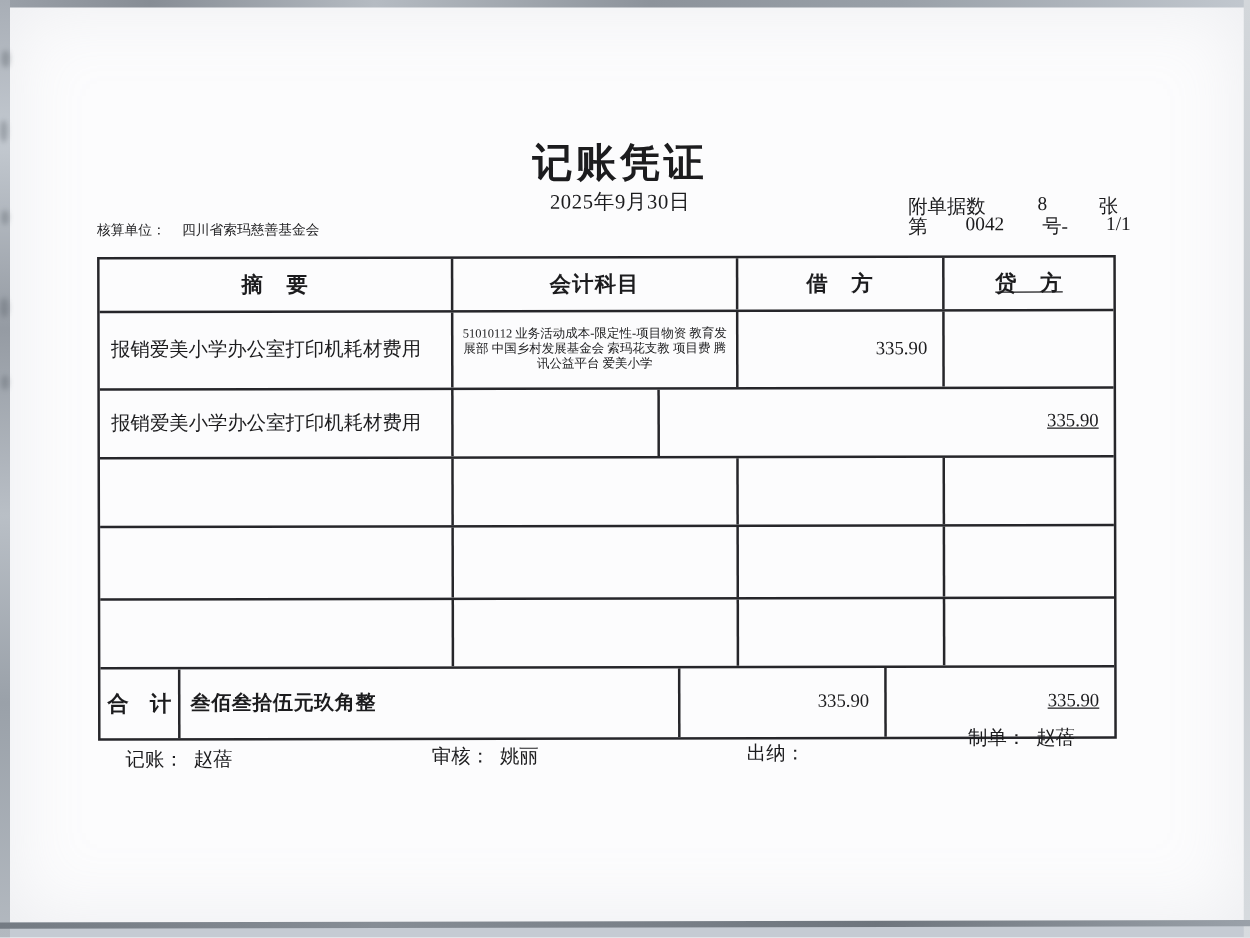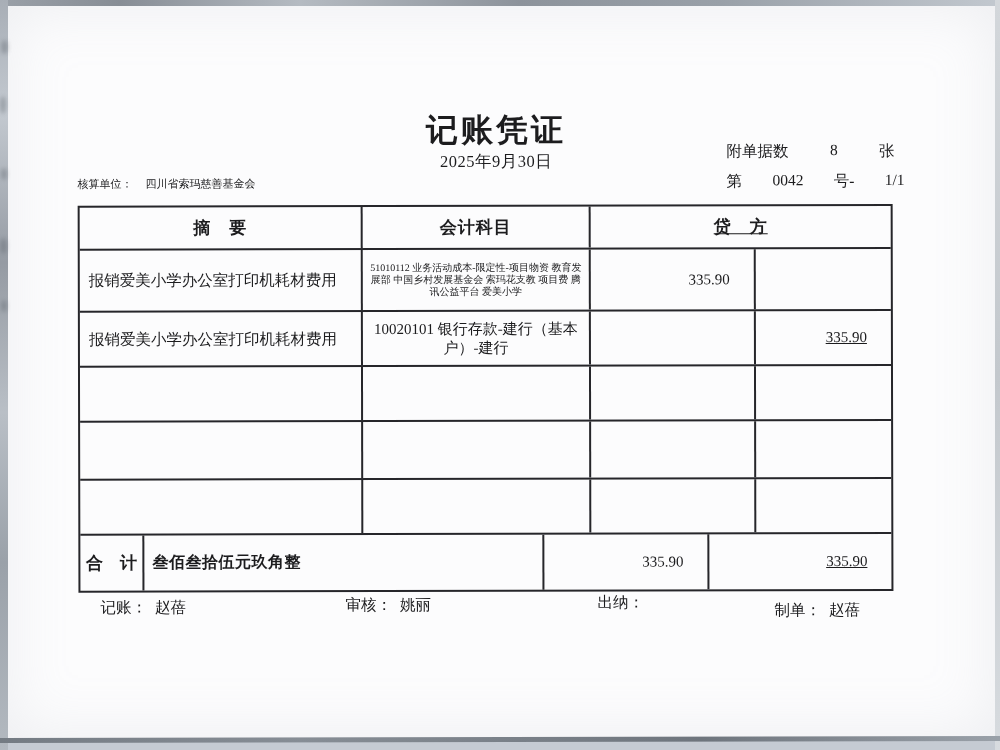--- a/index.html
+++ b/index.html
@@ -22,49 +22,49 @@
   .smudge{position:absolute;background:#5f666e;filter:blur(2px);opacity:.4;border-radius:50%;z-index:4;}
   
   .paper{position:absolute;left:6px;top:5px;width:990px;height:733px;background:#fcfcfd;
     box-shadow:inset 0 0 60px rgba(182,188,197,.22);z-index:1;}
   .content{position:absolute;left:0;top:0;width:1000px;height:750px;z-index:2;transform:rotate(-0.12deg);transform-origin:40% 50%;}
   
   .title{position:absolute;left:0;top:109px;width:993px;text-align:center;
     font-size:32px;font-weight:bold;letter-spacing:3px;}
   .date{position:absolute;left:0;top:151px;width:993px;text-align:center;
     font-size:16.5px;letter-spacing:.5px;}
-  .attach-line{position:absolute;left:727px;top:142px;width:168px;display:flex;
+  .attach-line{position:absolute;left:727px;top:156px;width:168px;display:flex;
     justify-content:space-between;font-size:15.5px;}
   .no-line{position:absolute;left:727px;top:172px;width:178px;display:flex;
     justify-content:space-between;font-size:15.5px;}
   .unit-line{position:absolute;left:78px;top:176px;font-size:11px;}
   .unit-line .name{margin-left:13px;}
   
   .voucher-table{position:absolute;left:78px;top:205px;width:815px;
     border:2px solid #26262a;box-sizing:border-box;background:transparent;}
   .t-row{display:flex;box-sizing:border-box;border-bottom:2px solid #26262a;}
   .t-row:last-child{border-bottom:none;}
   .c{box-sizing:border-box;border-right:2px solid #26262a;display:flex;
      align-items:center;overflow:hidden;}
   .c:last-child{border-right:none;text-decoration:underline;}
   .w-sum{width:283px;}  .w-acc{width:228px;text-align:center;}  .w-deb{width:165px;}  .w-cre{flex:1;}
   .h-header{height:43px;} .h-r1{height:62px;} .h-r2{height:55px;}
   .h-e1{height:55px;} .h-e2{height:58px;} .h-e3{height:55px;} .h-total{height:55px;}
   .head-cell{justify-content:center;font-size:17px;font-weight:600;letter-spacing:1px;}
   .sum-cell{padding:0 9px;font-size:15.5px;line-height:1.25;}
   .acc-cell-sm{font-size:10px;line-height:1.18;padding:2px 5px;}
   .acc-cell{font-size:15px;line-height:1.22;padding:0 6px;}
-  .amt-cell{justify-content:flex-end;padding-right:24px;font-size:15px;}
+  .amt-cell{justify-content:flex-end;padding-right:12px;font-size:15px;}
   .w-total-label{width:64px;justify-content:center;font-size:17px;font-weight:600;}
   .w-words{width:400px;padding:0 8px;font-size:16px;font-weight:600;letter-spacing:.5px;}
   
   .sig{position:absolute;font-size:15.5px;}
   .sig .name{margin-left:8px;}
   .sig1{left:100px;top:597px;} .sig2{left:345px;top:595px;}
-  .sig3{left:565px;top:593px;margin-left:32px;} .sig4{left:755px;top:601px;padding-left:19px;}
+  .sig3{left:565px;top:593px;margin-left:32px;} .sig4{left:755px;top:581px;padding-left:19px;}
 </style>
 </head>
 <body>
 
 <div class="paper"></div>
 
 <div class="scan-edge-top"></div>
 <div class="scan-edge-left"></div>
 <div class="scan-edge-right"></div>
 <div class="paper-bottom-edge"></div>
@@ -93,33 +93,33 @@
 
   <div class="unit-line">
     <span>核算单位：</span><span class="name">四川省索玛慈善基金会</span>
   </div>
 
   <div class="voucher-table">
 
     <div class="t-row h-header">
       <div class="c w-sum head-cell">摘　要</div>
       <div class="c w-acc head-cell">会计科目</div>
+      <div class="c w-deb head-cell">借　方</div>
       <div class="c w-cre head-cell">贷　方</div>
     </div>
 
     <div class="t-row h-r1">
       <div class="c w-sum sum-cell">报销爱美小学办公室打印机耗材费用</div>
       <div class="c w-acc acc-cell-sm">51010112 业务活动成本-限定性-项目物资 教育发展部 中国乡村发展基金会 索玛花支教 项目费 腾讯公益平台 爱美小学</div>
       <div class="c w-deb amt-cell">335.90</div>
       <div class="c w-cre amt-cell"></div>
     </div>
 
     <div class="t-row h-r2">
       <div class="c w-sum sum-cell">报销爱美小学办公室打印机耗材费用</div>
-      <div class="c w-acc acc-cell">10020101 银行存款-建行（基本户）-建行</div>
       <div class="c w-deb amt-cell"></div>
       <div class="c w-cre amt-cell">335.90</div>
     </div>
 
     <div class="t-row h-e1">
       <div class="c w-sum sum-cell"></div>
       <div class="c w-acc acc-cell"></div>
       <div class="c w-deb amt-cell"></div>
       <div class="c w-cre amt-cell"></div>
     </div>

